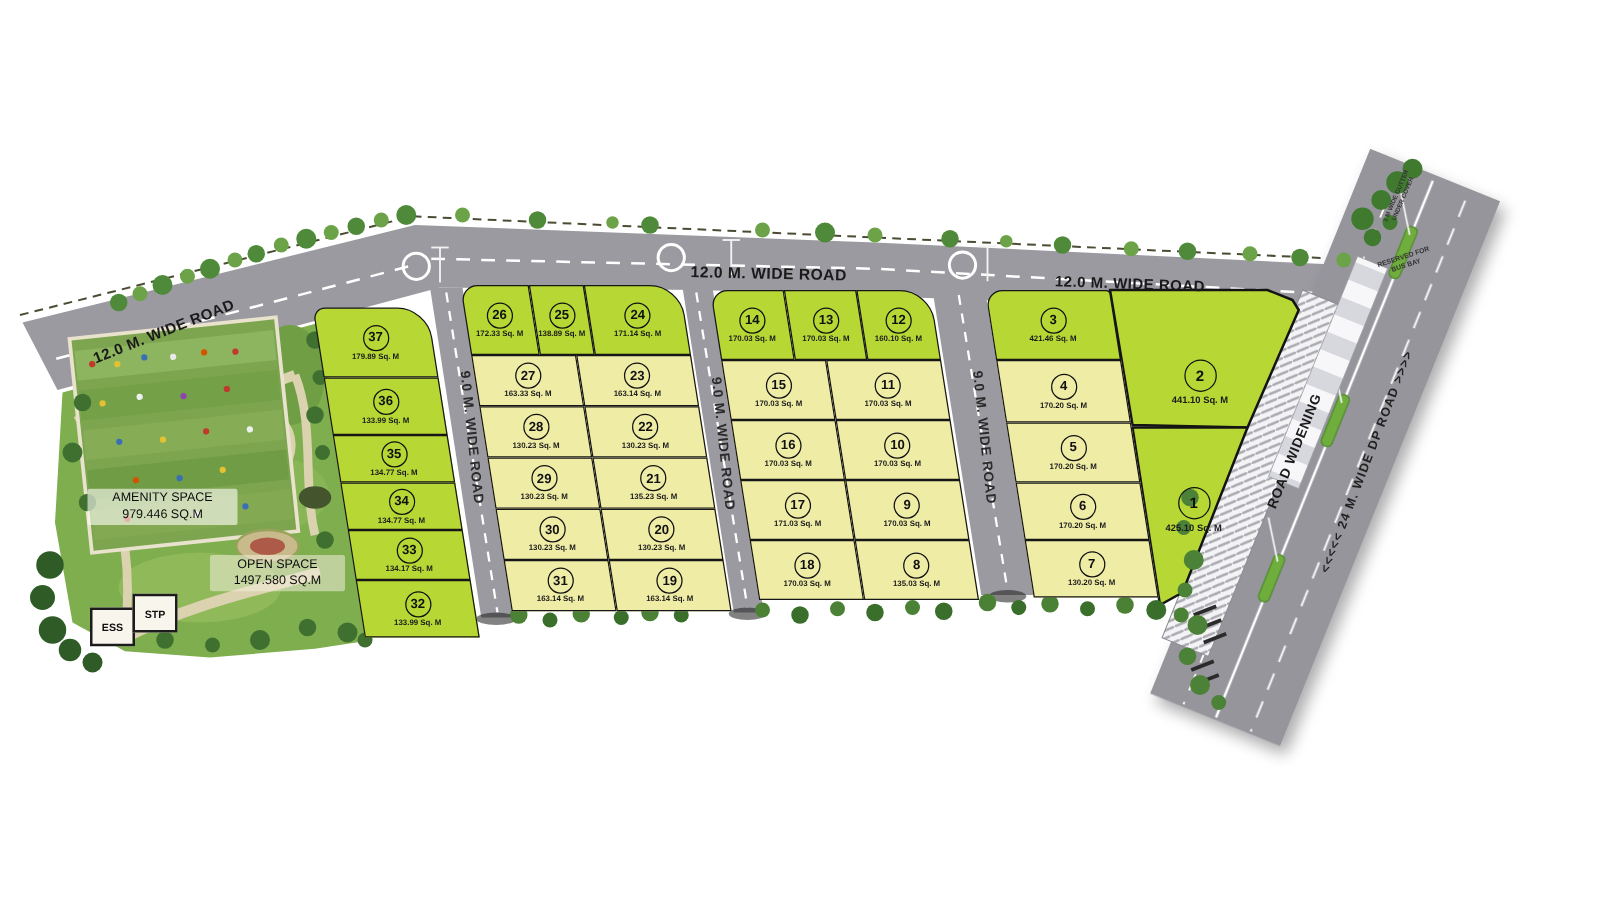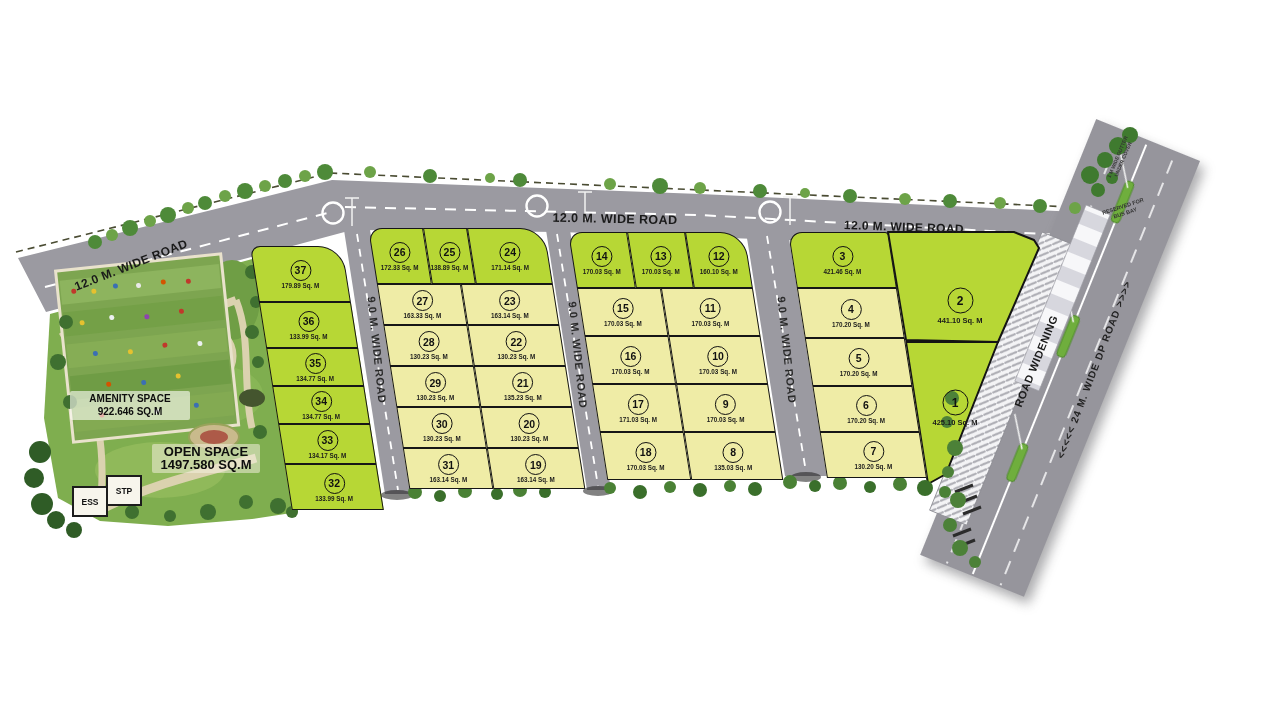--- a/index.html
+++ b/index.html
@@ -60,23 +60,23 @@
   #l-tr{left:832px;top:220px;width:144px;font-size:12px;transform:rotate(2deg);letter-spacing:.4px;}
   .vroad{width:140px;font-size:11px;color:#2b2b2b;letter-spacing:.6px;}
   #l-v1{left:307px;top:344px;transform:rotate(84deg);}
   #l-v2{left:508px;top:349px;transform:rotate(84deg);}
   #l-v3{left:717px;top:344px;transform:rotate(84deg);}
   #l-dp{left:994px;top:364px;width:200px;font-size:10px;transform:rotate(-69deg);letter-spacing:1px;color:#222;}
   #l-rw{left:976px;top:355px;width:120px;font-size:11px;font-weight:800;transform:rotate(-68deg);letter-spacing:.5px;}
   #l-gutter{left:1084px;top:152px;width:72px;font-size:5px;line-height:6px;transform:rotate(-67deg);color:#333;}
   #l-bay{left:1094px;top:203px;width:60px;font-size:5.5px;line-height:6.5px;transform:rotate(-18deg);color:#333;}
 
-  .parklabel{position:absolute;text-align:center;color:#0d0d0d;font-weight:700;border-radius:2px;padding:2px 1px;}
+  .parklabel{position:absolute;text-align:center;color:#0d0d0d;font-weight:400;border-radius:2px;padding:2px 1px;}
   #l-amenity{left:70px;top:391px;width:118px;font-size:10px;line-height:12.5px;background:rgba(252,252,246,.62);}
-  #l-open{left:152px;top:444px;width:106px;font-size:13px;line-height:12.5px;background:rgba(242,238,220,.55);}
+  #l-open{left:168px;top:444px;width:106px;font-size:10px;line-height:12.5px;background:rgba(242,238,220,.55);}
   .utilbox{position:absolute;width:32px;height:27px;background:#f7f5ec;border:2px solid #1c1c1c;display:flex;
            align-items:center;justify-content:center;font-size:8.5px;font-weight:800;color:#111;}
   #ess{left:72px;top:486px;}
   #stp{left:106px;top:475px;}
 </style>
 </head>
 <body>
 
 <div id="stage">
 
@@ -565,21 +565,21 @@
     <div>1 M WIDE GUTTER</div>
     <div>UNDER COVER</div>
   </div>
   <div id="l-bay" class="lbl">
     <div>RESERVED FOR</div>
     <div>BUS BAY</div>
   </div>
 
   <div id="l-amenity" class="parklabel">
     <div>AMENITY SPACE</div>
-    <div>922.646 SQ.M</div>
+    <div>979.446 SQ.M</div>
   </div>
   <div id="l-open" class="parklabel">
     <div>OPEN SPACE</div>
     <div>1497.580 SQ.M</div>
   </div>
   <div id="ess" class="utilbox">ESS</div>
   <div id="stp" class="utilbox">STP</div>
 
 </div>
 

